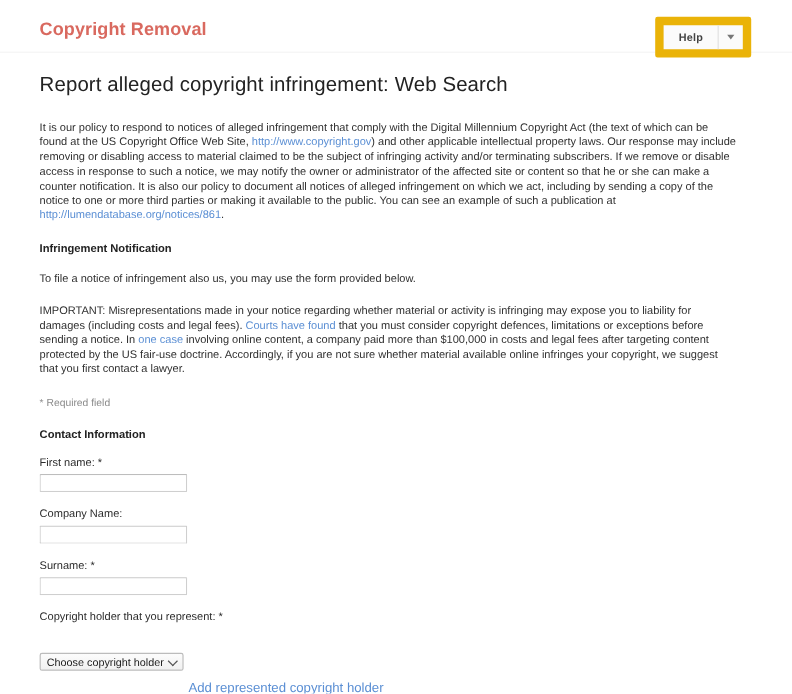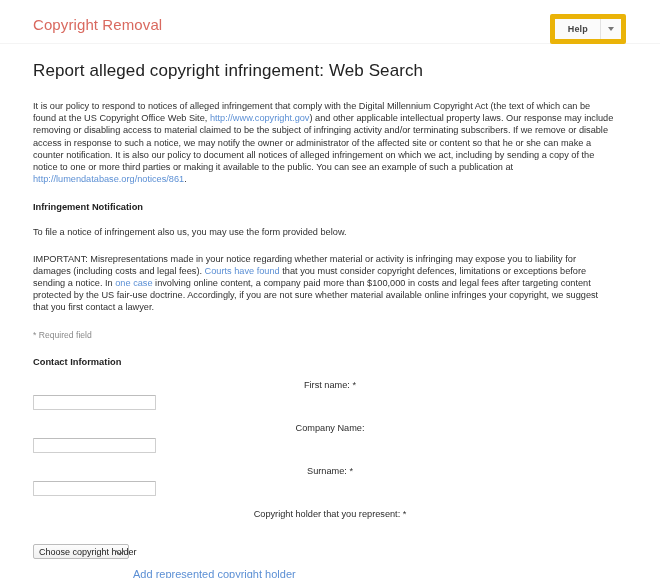--- a/index.html
+++ b/index.html
@@ -24,29 +24,30 @@
     box-sizing: border-box;
   }
   .brand-title {
     position: absolute;
     left: 33px;
     top: 16px;
     font-size: 15px;
     color: #d9695f;
     letter-spacing: .1px;
     white-space: nowrap;
+    font-weight: bold;
   }
   .help-control {
     position: absolute;
     right: 34px;
     top: 14px;
     display: flex;
     align-items: stretch;
     height: 20px;
-    border: 5px solid #eab308;
+    border: 7px solid #eab308;
     border-radius: 2px;
     background: #fbfbfb;
     font-size: 9px;
     color: #444;
   }
   .help-label {
     display: flex;
     align-items: center;
     padding: 0 12px 0 13px;
     font-weight: bold;
@@ -106,21 +107,20 @@
     color: #8a8a8a;
   }
 
   
   .field-block { margin-top: 13px; }
   .field-label {
     font-size: 9.2px;
     color: #2c2c2c;
     margin-bottom: 4px;
     line-height: 11px;
-    text-align: center;
   }
   .text-input {
     display: block;
     width: 123px;
     height: 15px;
     box-sizing: border-box;
     border: 1px solid #cfcfcf;
     border-top-color: #bdbdbd;
     border-radius: 1px;
     background: #ffffff;
@@ -143,21 +143,21 @@
     box-sizing: border-box;
     height: 15px;
     border: 1px solid #bcbcbc;
     border-radius: 2px;
     background: linear-gradient(#fcfcfc, #f1f1f1);
     font-size: 9px;
     color: #1b1b1b;
     padding: 0 16px 0 5px;
     white-space: nowrap;
   }
-  .sel.holder-sel { width: 96px; }
+  .sel.holder-sel { width: 120px; }
   .sel-chevron {
     position: absolute;
     right: 5px;
     top: 50%;
     width: 6px; height: 6px;
     margin-top: -4px;
     border-right: 1.2px solid #555;
     border-bottom: 1.2px solid #555;
     transform: rotate(45deg);
     box-sizing: border-box;

